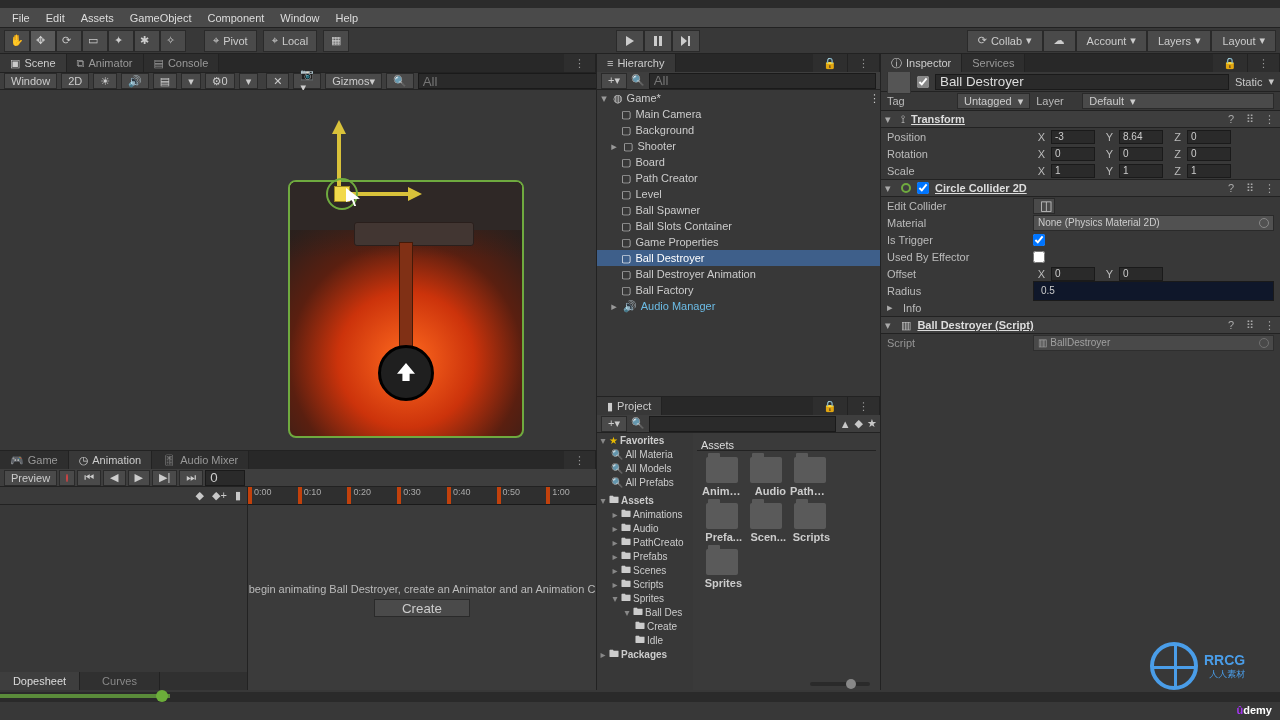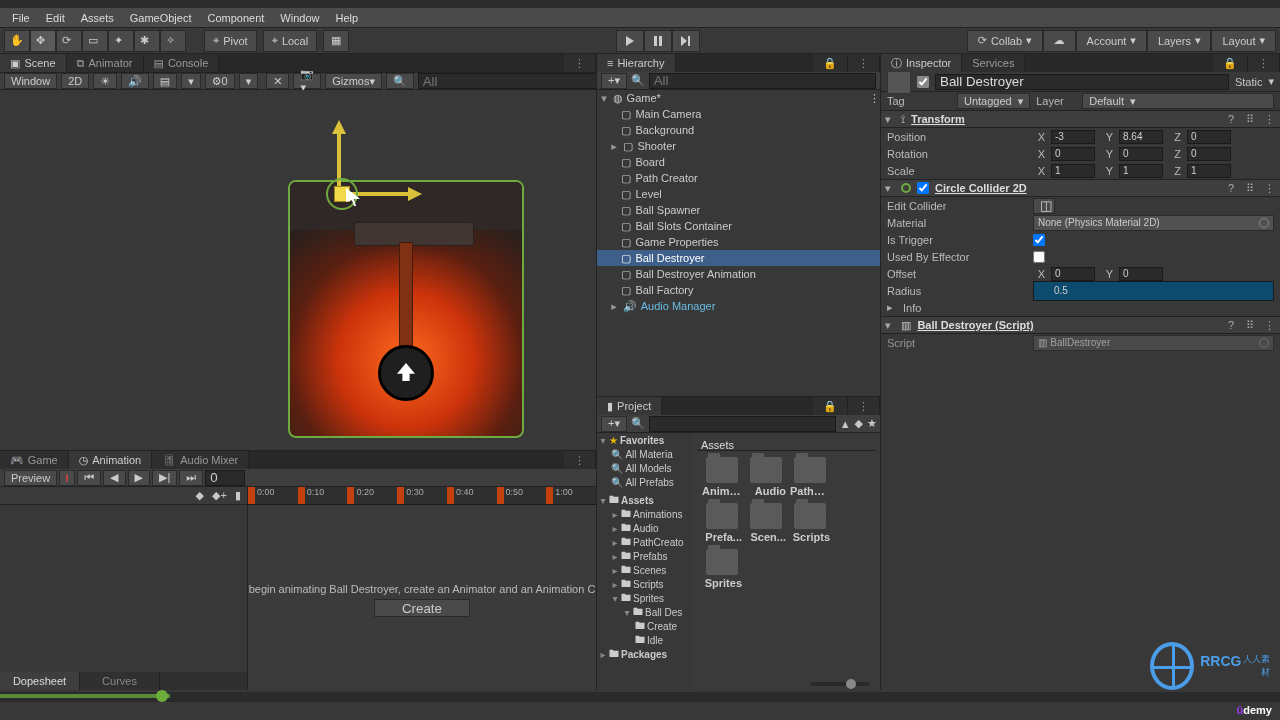--- a/index.html
+++ b/index.html
@@ -52,21 +52,21 @@
 
 .anim-panel { height:240px; background:#383838; border-top:1px solid #222; display:flex; flex-direction:column; }
 .anim-tabs-row { height:18px; background:#282828; display:flex; }
 .anim-toolbar { height:18px; background:#3e3e3e; display:flex; align-items:center; padding:0 4px; gap:2px; border-bottom:1px solid #222; }
 .anim-body { flex:1; display:flex; }
 .anim-left { width:248px; background:#383838; display:flex; flex-direction:column; border-right:1px solid #222; }
 .anim-key-strip{height:18px; background:#3a3a3a; border-bottom:1px solid #222;}
 .anim-left-fill { flex:1; display:flex; align-items:center; justify-content:center; text-align:center; padding:0 4px; color:#bbb; }
 .anim-right { flex:1; position:relative; background:#3b3b3b; }
 .timeline-ruler { height:18px; background:#2f2f2f; display:flex; border-bottom:1px solid #1a1a1a; }
-.timeline-tick { flex:1; border-left:7px solid #c2410c; font-size:9px; color:#aaa; padding-left:2px; }
+.timeline-tick { flex:1; border-left:4px solid #c2410c; font-size:9px; color:#aaa; padding-left:2px; }
 .anim-msg{position:absolute; top:96px; left:0; right:0; text-align:center; color:#bbb; font-size:11px;}
 .anim-create { display:block; margin:4px auto; width:96px; height:18px; background:#4a4a4a; border:1px solid #2a2a2a; color:#ccc; cursor:pointer; }
 .anim-bottom-tabs{height:18px; background:#303030; display:flex;}
 .anim-bottom-tab{flex:0 0 80px; text-align:center; line-height:18px; color:#888; cursor:pointer; border-right:1px solid #222;}
 .anim-bottom-tab.active{background:#3e3e3e; color:#ddd;}
 
 .hierarchy-body { flex:1; overflow:auto; background:#383838; }
 .h-row { height:16px; display:flex; align-items:center; padding-left:4px; gap:4px; color:#ccc; cursor:pointer; }
 .h-row.sel { background:#3e5f8a; color:#fff; }
 .h-row .tri { width:10px; text-align:center; color:#999; }
@@ -99,35 +99,35 @@
 .insp-row .sel { background:#4a4a4a; border:1px solid #2a2a2a; color:#ccc; padding:0 6px; height:16px; display:flex; align-items:center; gap:6px; }
 .comp-header { height:18px; background:#3e3e3e; display:flex; align-items:center; gap:6px; padding:0 4px; border-top:1px solid #222; border-bottom:1px solid #222; }
 .comp-header .tri { width:10px; color:#aaa; }
 .comp-header b { font-weight:bold; color:#ddd; font-size:11px;text-decoration:underline; }
 .comp-header .spacer{flex:1;}
 .comp-header .hicon{width:12px;height:12px; color:#aaa; cursor:pointer;}
 .prop-row { display:flex; align-items:center; height:17px; padding:0 6px; gap:6px; }
 .prop-row .lbl { width:140px; color:#bbb; font-size:11px; }
 .prop-row .axis { width:12px; text-align:right; color:#bbb; font-size:11px; }
 .prop-row .num { width:44px; height:14px; background:#2a2a2a; border:1px solid #1a1a1a; color:#ccc; padding:0 3px; font-size:10px; }
-.prop-row .wide { flex:1; height:20px; background:#0c4a6e; border:1px solid #1a1a1a; color:#ccc; padding:0 20px; font-size:10px; }
+.prop-row .wide { flex:1; height:20px; background:#0f172a; border:1px solid #1a1a1a; color:#ccc; padding:0 7px; font-size:10px; }
 .prop-row input[type=checkbox]{margin-left:0;}
 .obj-field { flex:1; height:16px; background:#515151; border:1px solid #2a2a2a; color:#ccc; padding:0 4px; font-size:10px; display:flex; align-items:center; justify-content:space-between; }
 .obj-field .dot{width:10px;height:10px;border-radius:50%;border:1px solid #888;}
 .add-comp { display:block; margin:10px auto; width:190px; height:20px; background:#4a4a4a; border:1px solid #2a2a2a; color:#ccc; cursor:pointer; }
 
 .bottom-bar{position:absolute; left:0; right:0; bottom:18px; height:10px; background:#2a2a2a;}
 .bottom-progress{position:absolute; left:0; bottom:22px; height:4px; width:170px; background:#5a8b3a;}
 .bottom-knob{position:absolute; left:156px; bottom:18px; width:12px; height:12px; background:#6cae3a; border-radius:50%;}
 
 .logo{position:absolute; right:10px; bottom:24px; width:120px; height:60px; display:flex; align-items:center; gap:6px; pointer-events:none;}
 .logo .globe{width:48px;height:48px;border-radius:50%;border:4px solid #4a9de8; position:relative;}
 .logo .globe:before{content:"";position:absolute;top:50%;left:0;right:0;height:3px;background:#4a9de8;}
 .logo .globe:after{content:"";position:absolute;left:50%;top:0;bottom:0;width:3px;background:#4a9de8;}
-.logo .txt{display:flex; flex-direction:row;}
+.logo .txt{display:flex; flex-direction:column;}
 .logo .txt .big{font-size:14px; font-weight:bold; color:#4a9de8;}
 .logo .txt .small{font-size:9px; color:#4a9de8;text-align:right;}
 .udemy{position:absolute; right:8px; bottom:4px; color:#fff; font-size:11px; font-weight:bold;}
 .udemy .u{color:#a435f0;}
 
 svg{display:block;}
 .chk{width:12px;height:12px;}
 </style>
 </head>
 <body>

